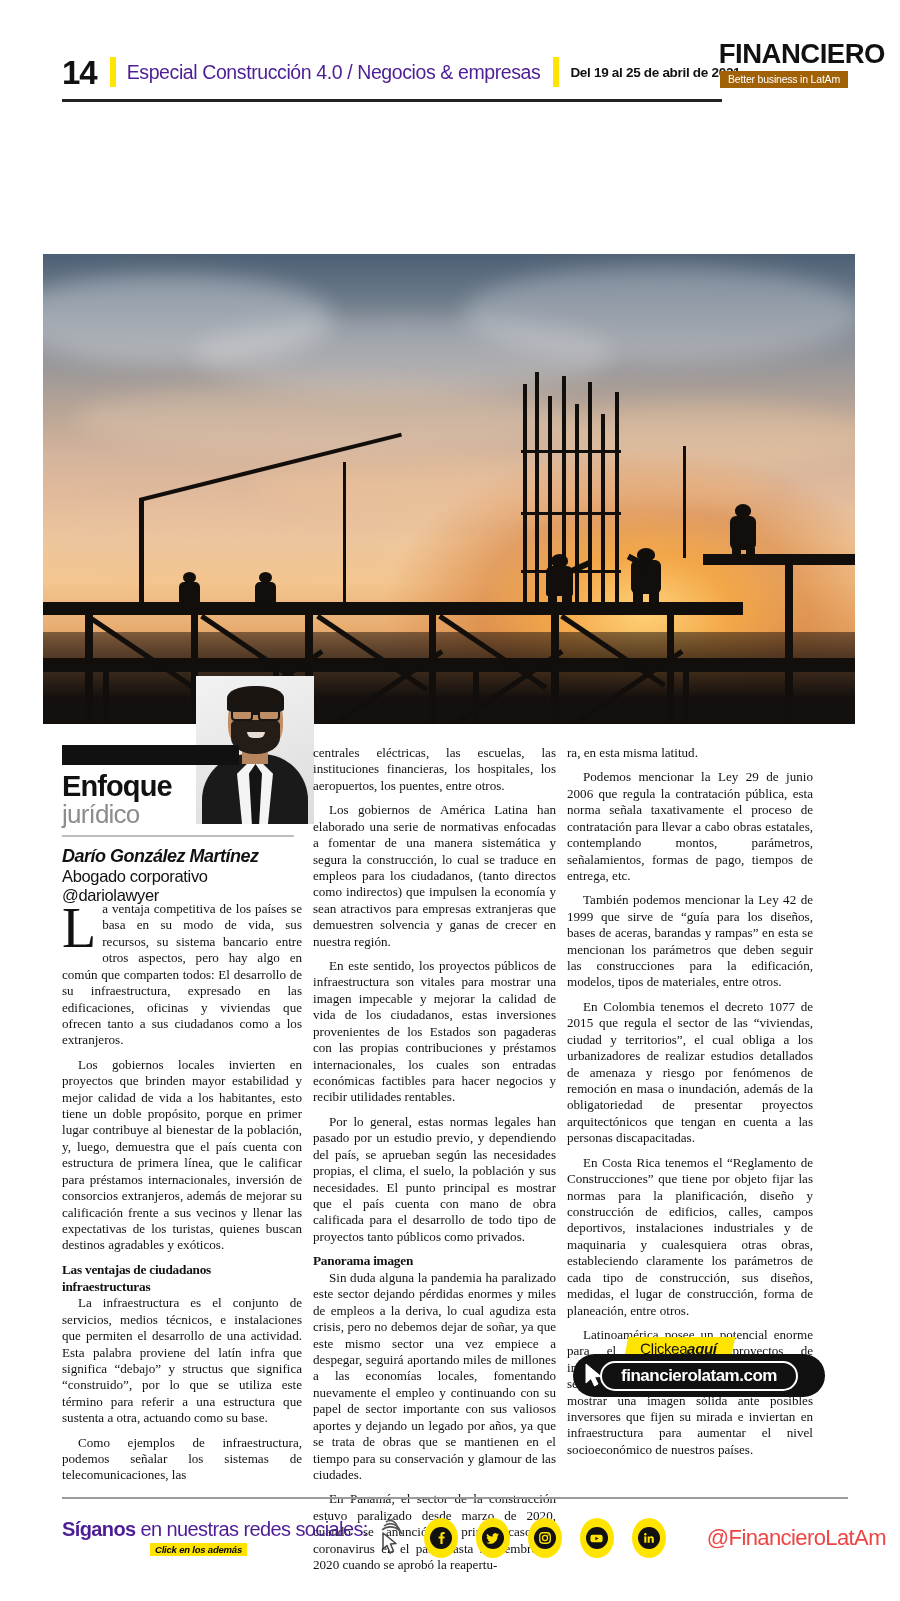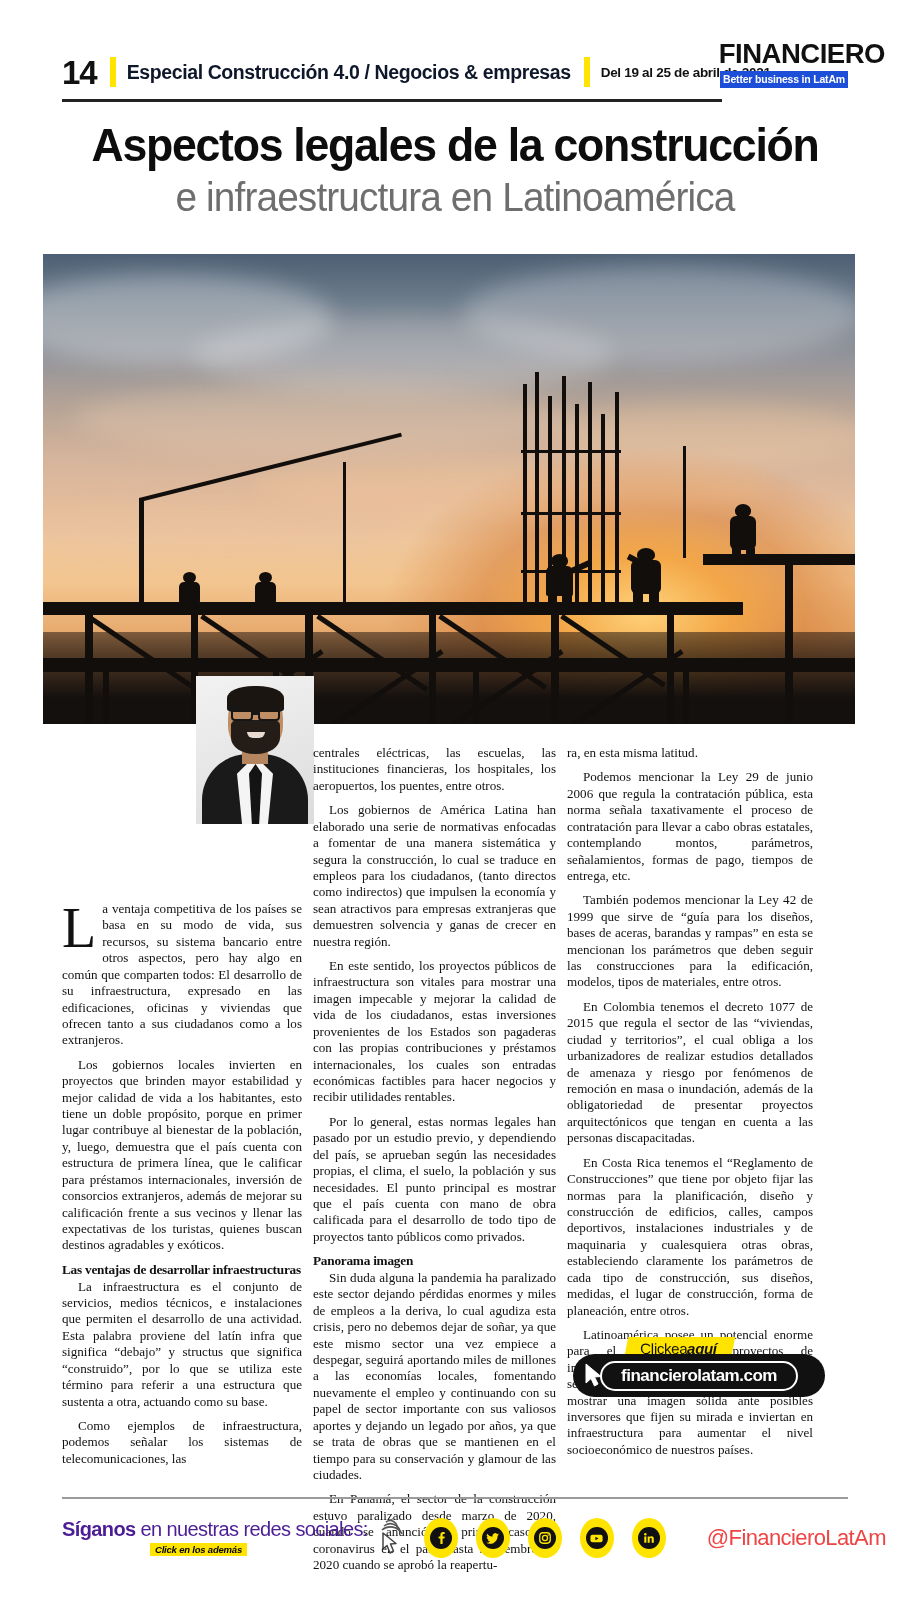--- a/index.html
+++ b/index.html
@@ -35,22 +35,22 @@
   }
   .rule-yellow {
     width: 6px;
     height: 30px;
     background: #ffe400;
     margin: 0 11px 0 13px;
     flex: none;
   }
   .masthead-section {
     font-size: 19.5px;
-    font-weight: bold;
-    color: #0f172a;
+    font-weight: normal;
+    color: #4c1d95;
     letter-spacing: -0.4px;
     white-space: nowrap;
     font-family: "Liberation Sans", sans-serif;
   }
   .masthead-date {
     font-size: 13.5px;
     font-weight: bold;
     color: #111;
     white-space: nowrap;
     letter-spacing: -0.3px;
@@ -64,24 +64,24 @@
   .brand-name {
     font-size: 27px;
     font-weight: bold;
     letter-spacing: -0.5px;
     color: #111;
     line-height: 0.95;
     transform: scaleX(1.02);
   }
   .brand-tag {
     margin-top: 3px;
-    background: #1d4ed8;
+    background: #a16207;
     color: #fff;
     font-size: 10.5px;
-    font-weight: bold;
+    font-weight: normal;
     padding: 2px 2px 3px;
     letter-spacing: -0.2px;
     white-space: nowrap;
   }
   .masthead-rule {
     position: absolute;
     left: 62px; top: 99px;
     width: 660px; height: 3px;
     background: #222;
   }
@@ -362,24 +362,20 @@
     <div class="rule-yellow"></div>
     <div class="masthead-date">Del 19 al 25 de abril de 2021</div>
 
     <div class="brand-block">
       <div class="brand-name">FINANCIERO</div>
       <div class="brand-tag">Better business in LatAm</div>
     </div>
   </div>
   <div class="masthead-rule"></div>
 
-  <div class="headline-wrap">
-    <div class="headline-main">Aspectos legales de la construcción</div>
-    <div class="headline-sub">e infraestructura en Latinoamérica</div>
-  </div>
 
   <div class="hero">
     <div class="sky"></div>
 
     <div class="cloud" style="left:-40px;top:20px;width:330px;height:90px;background:rgba(255,255,255,0.30);"></div>
     <div class="cloud" style="left:150px;top:62px;width:420px;height:78px;background:rgba(255,255,255,0.22);"></div>
     <div class="cloud" style="left:420px;top:12px;width:400px;height:96px;background:rgba(240,240,245,0.28);"></div>
     <div class="cloud" style="left:30px;top:130px;width:500px;height:70px;background:rgba(255,225,190,0.25);"></div>
     <div class="cloud" style="left:500px;top:150px;width:330px;height:62px;background:rgba(255,215,170,0.30);"></div>
     <div class="cloud" style="left:210px;top:205px;width:520px;height:58px;background:rgba(255,205,150,0.26);"></div>
@@ -466,25 +462,34 @@
     <div class="ap-shape" style="left:46px;top:62px;width:26px;height:26px;background:#b5855f;"></div>
     <div class="ap-shape" style="left:32px;top:14px;width:55px;height:62px;background:#c08e64;border-radius:46% 46% 42% 42%;"></div>
     <div class="ap-shape" style="left:31px;top:10px;width:57px;height:26px;background:#1b1512;border-radius:46% 46% 12% 12%;"></div>
     <div class="ap-shape" style="left:35px;top:44px;width:49px;height:34px;background:#241c17;border-radius:14% 14% 48% 48%;"></div>
     <div class="ap-shape" style="left:51px;top:56px;width:18px;height:6px;background:#e8dcd2;border-radius:0 0 9px 9px;"></div>
     <div class="ap-shape" style="left:35px;top:30px;width:22px;height:15px;border:2.5px solid #161616;border-radius:4px;"></div>
     <div class="ap-shape" style="left:62px;top:30px;width:22px;height:15px;border:2.5px solid #161616;border-radius:4px;"></div>
     <div class="ap-shape" style="left:57px;top:36px;width:5px;height:2.5px;background:#161616;"></div>
   </div>
 
+  <div class="enfoque-block">
+    <div class="enfoque-bar"></div>
+    <div class="enfoque-title">Enfoque</div>
+    <div class="enfoque-sub">jurídico</div>
+    <div class="enfoque-rule"></div>
+    <div class="author-name">Darío González Martínez</div>
+    <div class="author-role">Abogado corporativo</div>
+    <div class="author-handle">@dariolawyer</div>
+  </div>
 
   <div class="col" id="col1">
     <p class="noindent"><span class="dropcap">L</span><span>a ventaja competitiva de los países se basa en su modo de vida, sus recursos, su sistema bancario entre otros aspectos, pero hay algo en común que comparten todos: El desarrollo de su infraestructura, expresado en las edificaciones, oficinas y viviendas que ofrecen tanto a sus ciudadanos como a los extranjeros.</span></p>
     <p><span>Los gobiernos locales invierten en proyectos que brinden mayor estabilidad y mejor calidad de vida a los habitantes, esto tiene un doble propósito, porque en primer lugar contribuye al bienestar de la población, y, luego, demuestra que el país cuenta con estructura de primera línea, que le calificar para préstamos internacionales, inversión de consorcios extranjeros, además de mejorar su calificación frente a sus vecinos y llenar las expectativas de los turistas, quienes buscan destinos agradables y exóticos.</span></p>
-    <h4>Las ventajas de desarrollar infraestructuras</h4>
+    <h4>Las ventajas de ciudadanos infraestructuras</h4>
     <p><span>La infraestructura es el conjunto de servicios, medios técnicos, e instalaciones que permiten el desarrollo de una actividad. Esta palabra proviene del latín infra que significa “debajo” y structus que significa “construido”, por lo que se utiliza este término para referir a una estructura que sustenta a otra, actuando como su base.</span></p>
     <p><span>Como ejemplos de infraestructura, podemos señalar los sistemas de telecomunicaciones, las</span></p>
   </div>
 
   <div class="col" id="col2">
     <p class="noindent"><span>centrales eléctricas, las escuelas, las instituciones financieras, los hospitales, los aeropuertos, los puentes, entre otros.</span></p>
     <p><span>Los gobiernos de América Latina han elaborado una serie de normativas enfocadas a fomentar de una manera sistemática y segura la construcción, lo cual se traduce en empleos para los ciudadanos, (tanto directos como indirectos) que impulsen la economía y sean atractivos para empresas extranjeras que demuestren solvencia y ganas de crecer en nuestra región.</span></p>
     <p><span>En este sentido, los proyectos públicos de infraestructura son vitales para mostrar una imagen impecable y mejorar la calidad de vida de los ciudadanos, estas inversiones provenientes de los Estados son pagaderas con las propias contribuciones y préstamos internacionales, los cuales son entradas económicas factibles para hacer negocios y recibir utilidades rentables.</span></p>
     <p><span>Por lo general, estas normas legales han pasado por un estudio previo, y dependiendo del país, se aprueban según las necesidades propias, el clima, el suelo, la población y sus necesidades. El punto principal es mostrar que el país cuenta con mano de obra calificada para el desarrollo de todo tipo de proyectos tanto públicos como privados.</span></p>
     <h4>Panorama imagen</h4>

